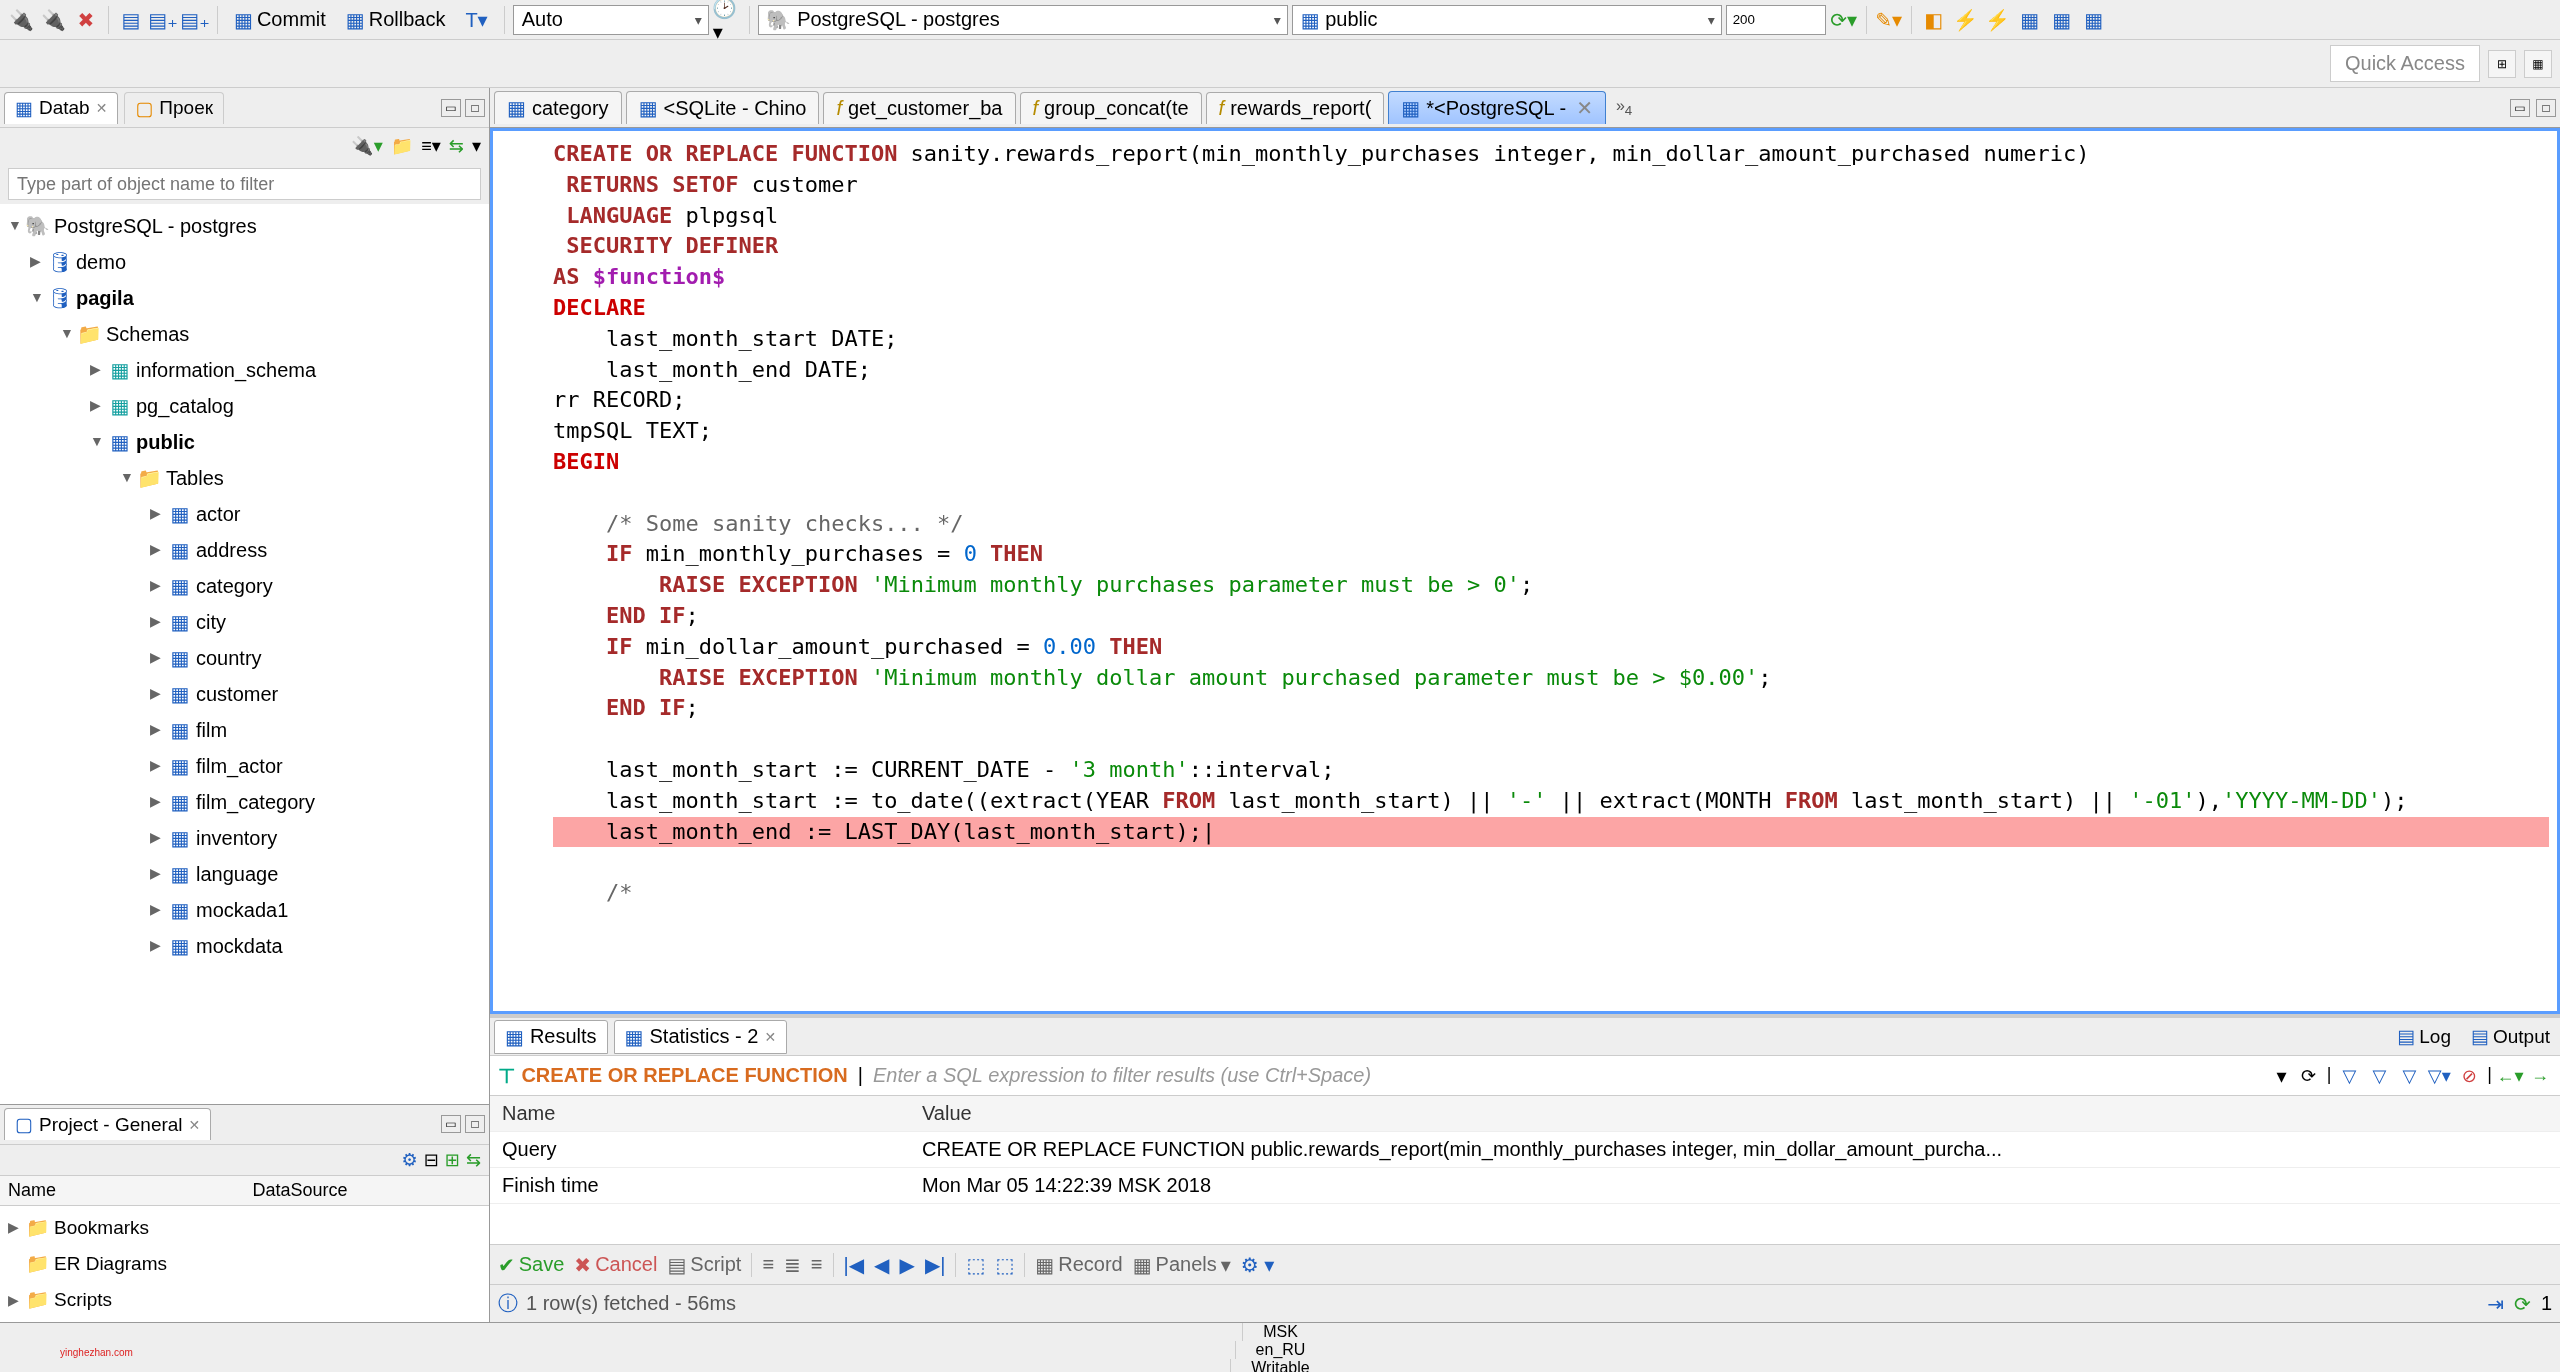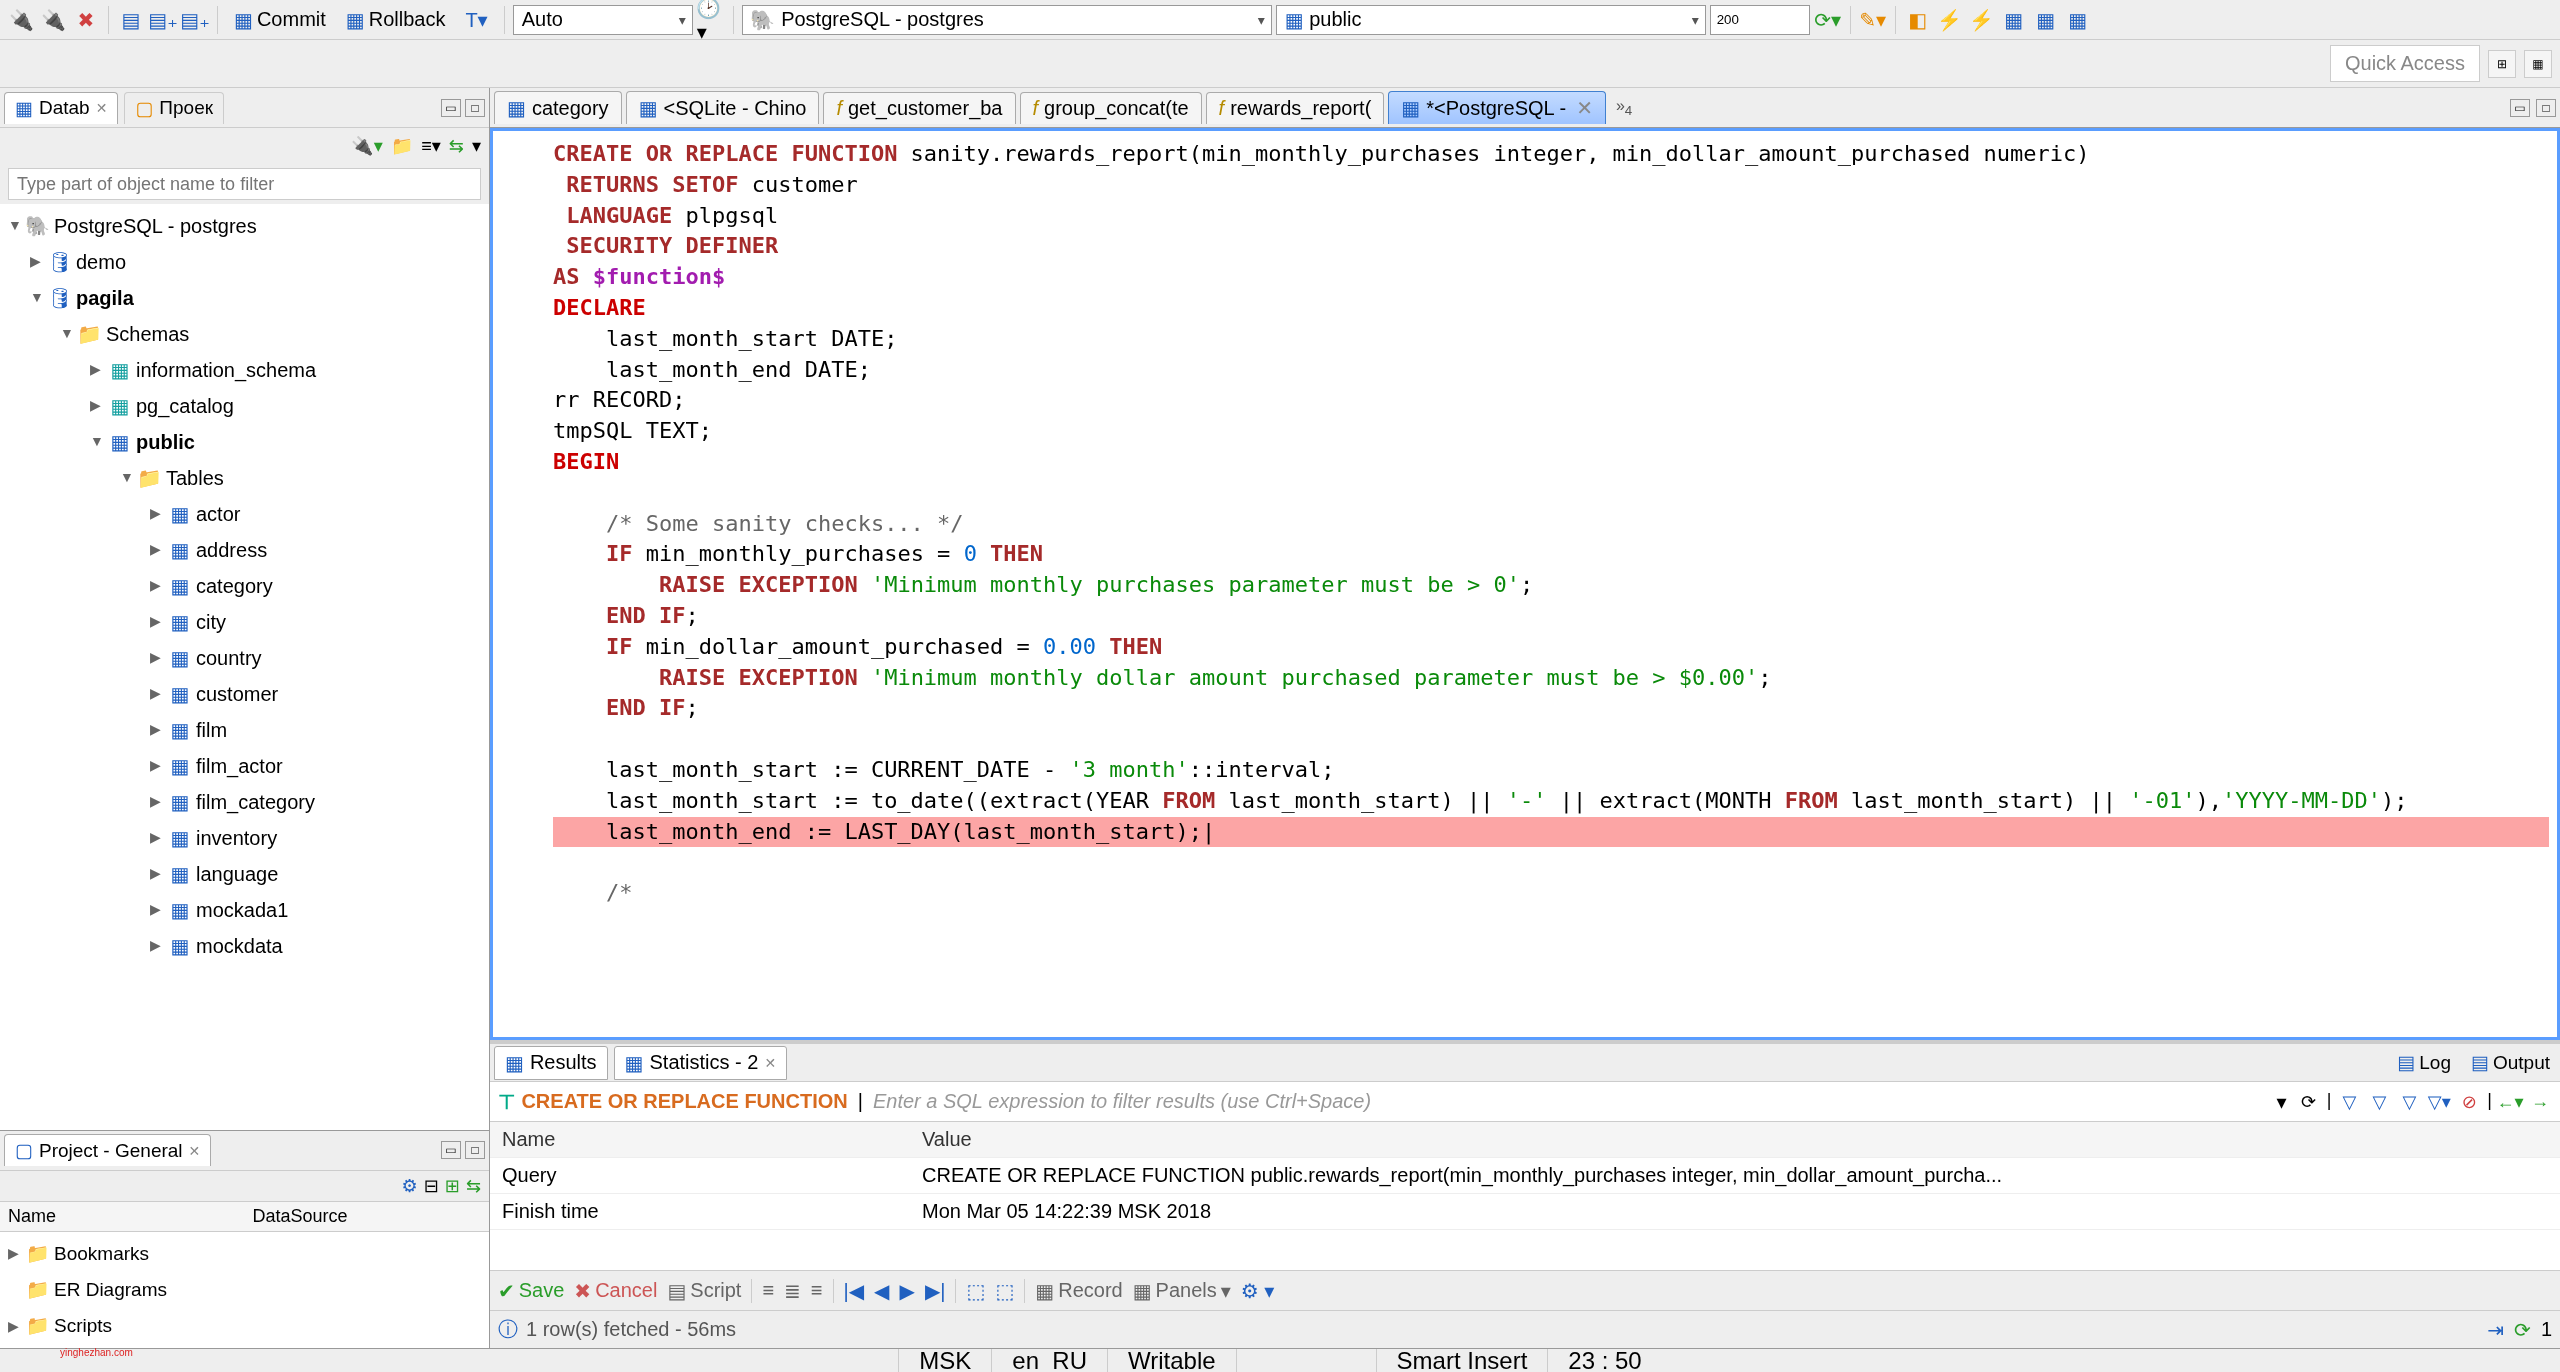--- a/index.html
+++ b/index.html
@@ -93,21 +93,21 @@
 
 .action-bar { display: flex; align-items: center; height: 40px; background: #eee; border-top: 1px solid #ccc; padding: 0 8px; gap: 10px; font-size: 20px; }
 .ab-btn { display: flex; align-items: center; gap: 4px; cursor: pointer; color: #666; }
 .ab-btn.green { color: #2a9d2a; }
 .ab-sep { width: 1px; height: 24px; background: #ccc; }
 
 .status-bar { display: flex; align-items: center; height: 38px; background: #eee; border-top: 1px solid #ccc; padding: 0 8px; gap: 10px; font-size: 20px; }
 .status-left { display: flex; align-items: center; gap: 8px; color: #555; }
 
 
-.bottom-status { display: flex; align-items: center; height: 24px; background: #eeeeee; border-top: 1px solid #999; font-size: 24px; }
+.bottom-status { display: flex; align-items: center; height: 50px; background: #eeeeee; border-top: 1px solid #999; font-size: 16px; flex-direction: column; }
 .bs-cell { padding: 0 20px; border-left: 1px solid #ccc; height: 100%; display: flex; align-items: center; }
 .bs-spacer { flex: 1; }
 
 .watermark { position: absolute; bottom: 14px; left: 60px; color: #d22; font-size: 10px; }
 
 .color-green { color: #2a9d2a; }
 .color-blue { color: #2060c0; }
 .color-orange { color: #e68a00; }
 .color-teal { color: #14a0a0; }
 .color-red { color: #d04040; }
@@ -131,21 +131,21 @@
         <span>Commit</span>
       </span>
     <span class="tb-btn">
         <span class="color-blue">▦</span>
         <span>Rollback</span>
       </span>
     <span class="tb-btn">
         <span class="color-blue">T▾</span>
       </span>
     <span class="tb-sep"></span>
-    <div class="tb-combo" style="width:180px">
+    <div class="tb-combo" style="width:196px">
         <span>Auto</span>
       </div>
     <span class="tb-icon">🕑▾</span>
     <span class="tb-sep"></span>
     <div class="tb-combo" style="width:530px"><span class="color-blue">🐘</span>&nbsp;<span>PostgreSQL - postgres</span></div>
     <div class="tb-combo" style="width:430px"><span class="color-blue">▦</span>&nbsp;<span>public</span></div>
     <input class="tb-input" value="200" style="">
     <span class="tb-icon color-green">⟳▾</span>
     <span class="tb-sep"></span>
     <span class="tb-icon color-orange">✎▾</span>

